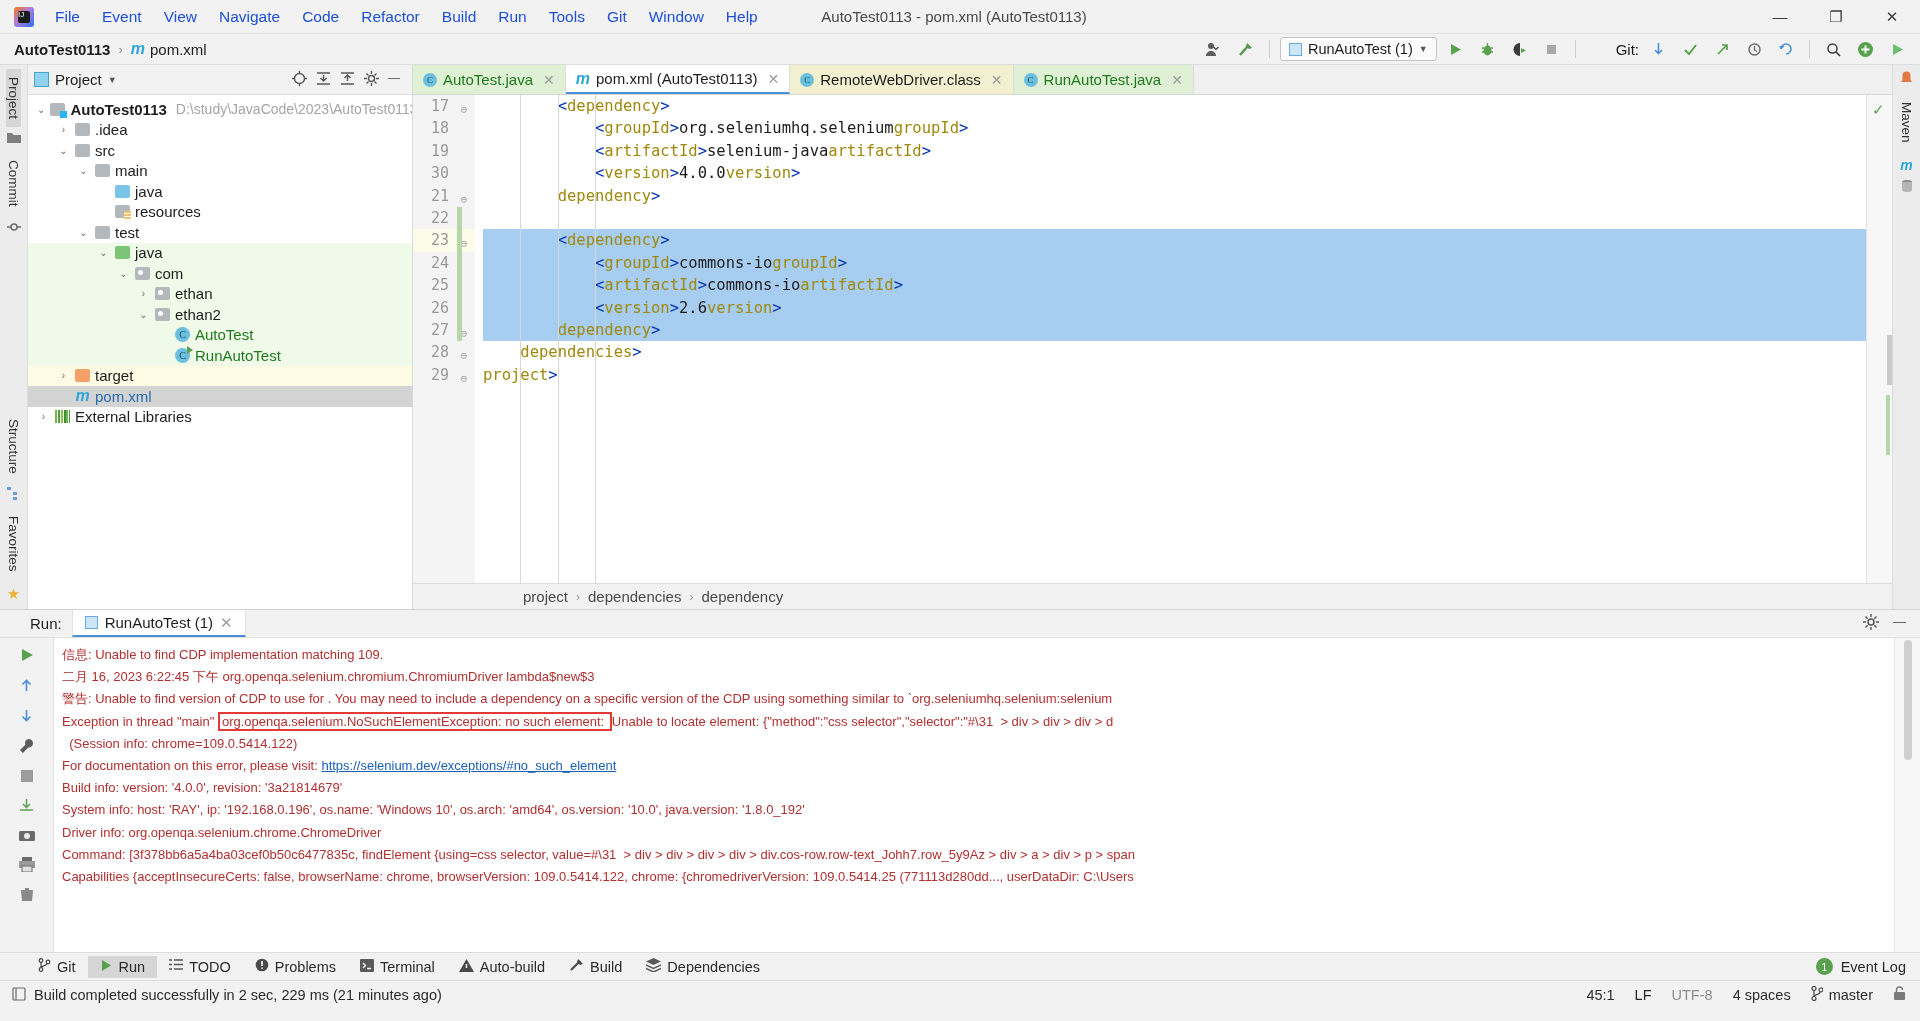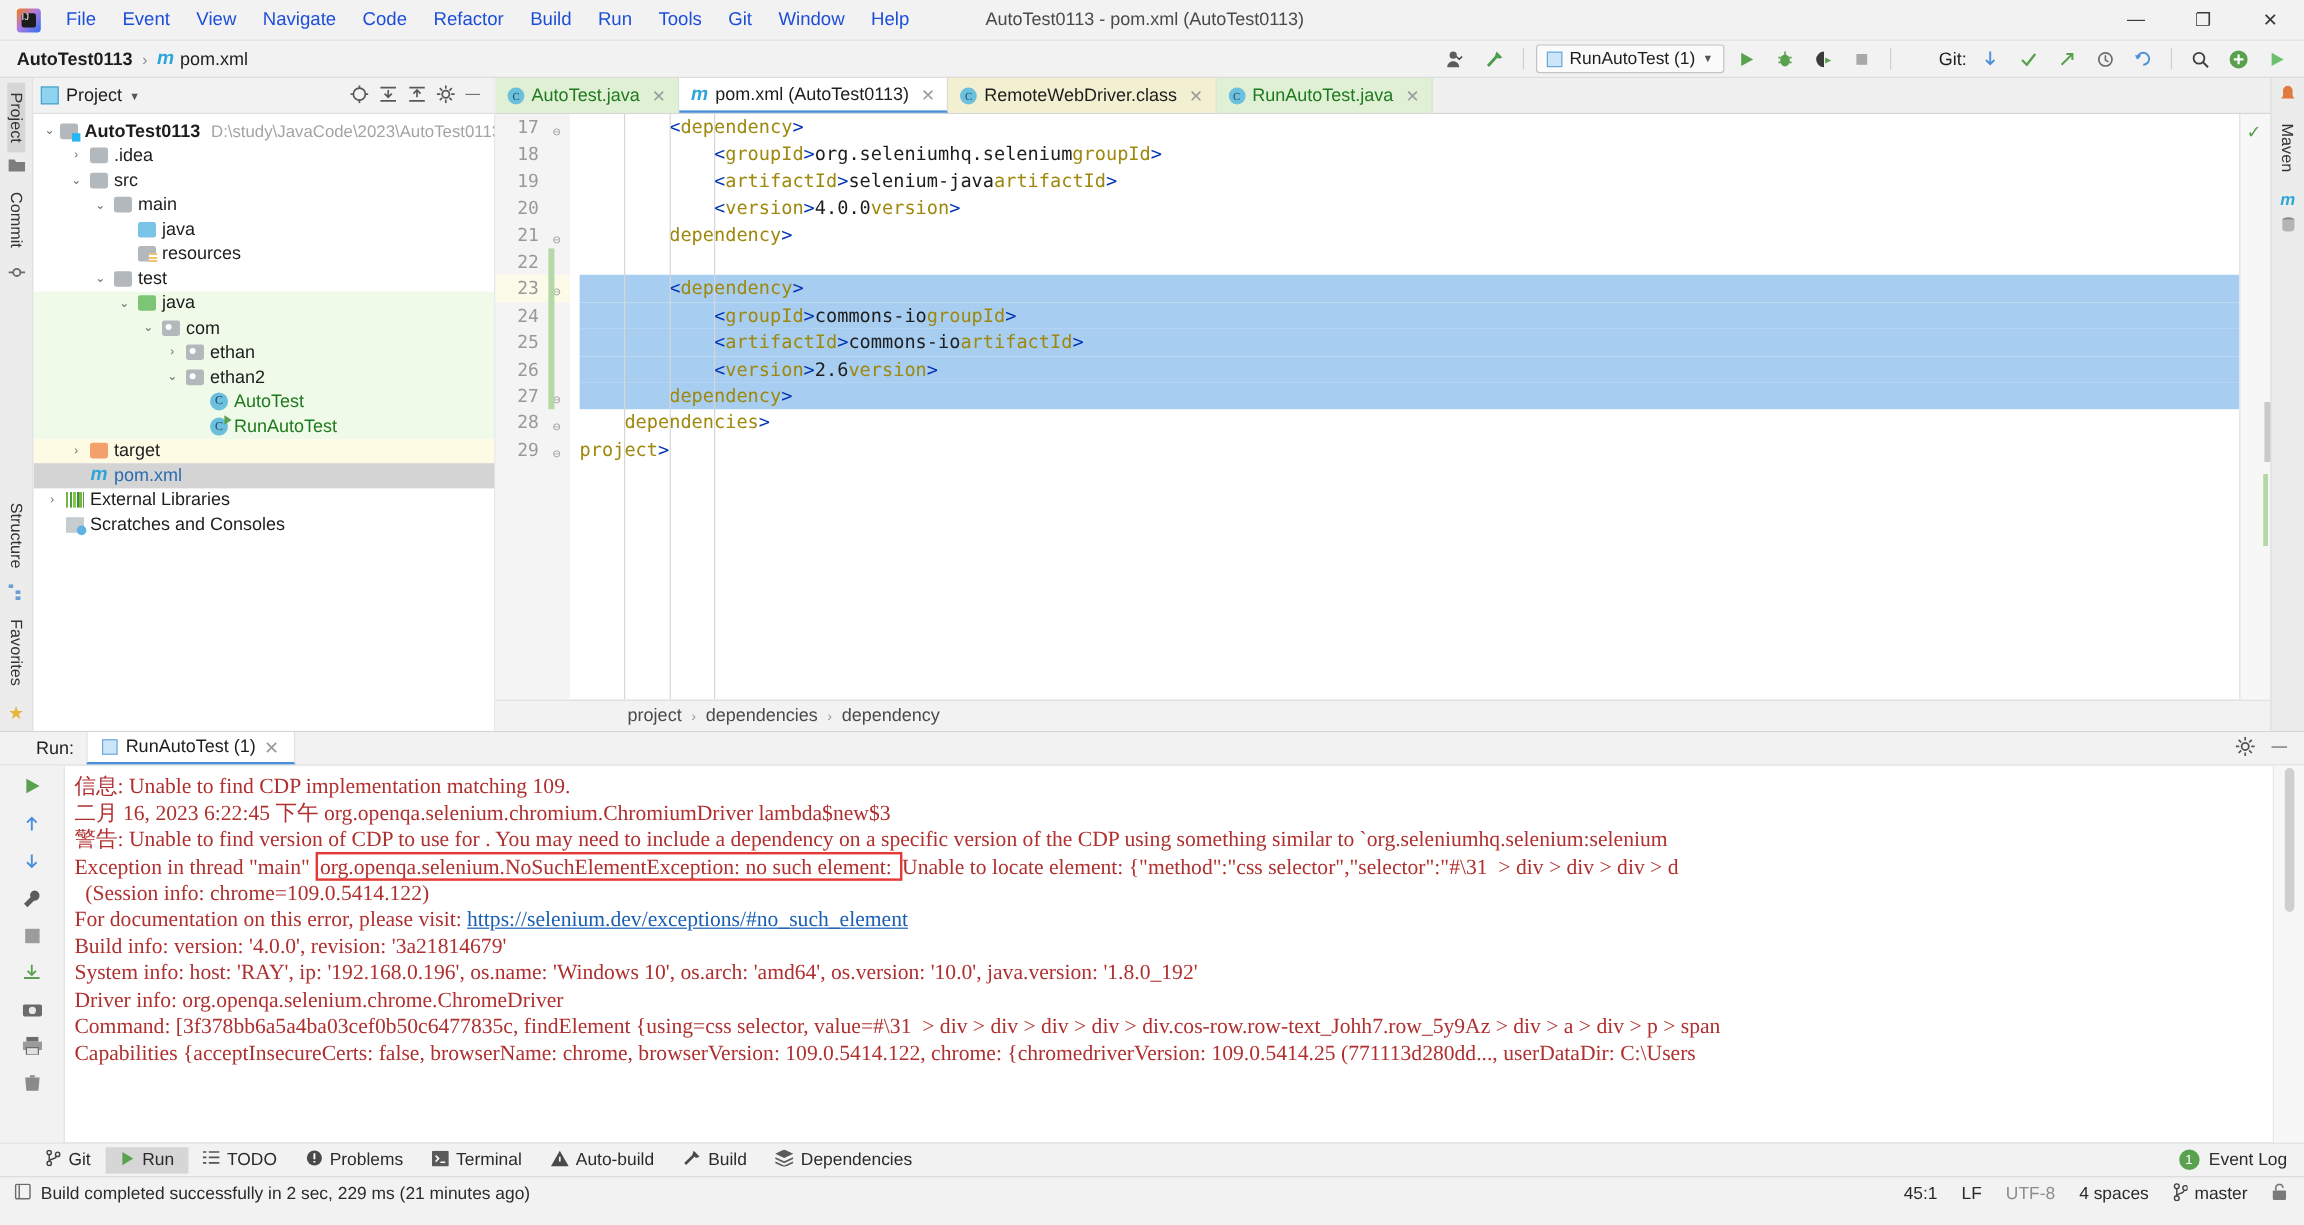--- a/index.html
+++ b/index.html
@@ -140,22 +140,22 @@
   .run-tab .ti { width:13px; height:13px; border:1.5px solid #6aa9e0; background:#cde6f7; }
   .run-tab .x { color:#9b9b9b; }
   .run-divs { flex:1; display:flex; }
   .run-div-cell { border-left:1px solid #e3e3e3; }
   .run-head-right { margin-left:auto; display:flex; gap:14px; padding-right:14px; color:#555;}
   .run-body { flex:1; display:flex; min-height:0;}
   .run-tools { width:54px; background:#f2f2f2; border-right:1px solid #e2e2e2;
                display:flex; flex-direction:column; align-items:center; gap:11px; padding-top:9px;}
   .rt { font-size:16px; color:#5c5c5c; }
   .rt.play { color:#59a14f; }
-  .console { flex:1; padding:6px 0 0 8px; font-family:Liberation Serif, serif;
-             font-size:18px; line-height:22.2px; color:#a31515; white-space:pre; overflow:hidden;
+  .console { flex:1; padding:6px 0 0 8px; font-family:Liberation Sans, sans-serif;
+             font-size:13px; line-height:22.2px; color:#a31515; white-space:pre; overflow:hidden;
              position:relative;}
   .console .ln { height:22.2px; }
   .err { color:#b03030; }
   .lnk { color:#1a5fb4; text-decoration:underline; }
   .errbox { border:2px solid #e53935; padding:0 2px; }
   .console-rail { width:26px; background:#f7f7f7; border-left:1px solid #e6e6e6; flex:none;}
 
   
   .twbar { height:28px; background:#f2f2f2; border-top:1px solid #dcdcdc;
            display:flex; align-items:center; padding-left:26px; font-size:14.5px; color:#2b2b2b; }
@@ -447,26 +447,20 @@
           <span class="arrow blank">›</span>
           <span class="mico" style="width:15px;text-align:center">m</span>
           <span class="blue-t">pom.xml</span>
         </div>
         <div class="node">
           <span style="display:inline-block;width:0px"></span>
           <span class="arrow">›</span>
           <span class="lib"></span>
           <span class="">External Libraries</span>
         </div>
-        <div class="node">
-          <span style="display:inline-block;width:0px"></span>
-          <span class="arrow blank">›</span>
-          <span class="scr"></span>
-          <span class="">Scratches and Consoles</span>
-        </div>
       </div>
   </div>
 
   <div class="editor">
     <div class="tabs" id="tabs">
         <div class="tab green">
           <span class="tico">C</span>
           <span>AutoTest.java</span>
           <span class="x">✕</span>
         </div>
@@ -484,21 +478,21 @@
           <span class="tico">C</span>
           <span>RunAutoTest.java</span>
           <span class="x">✕</span>
         </div>
       </div>
     <div class="code-area">
       <div class="gutter" id="gutter">
           <div class="gline"><span>17</span><span class="fold" style="top:4px">⊖</span></div>
           <div class="gline"><span>18</span></div>
           <div class="gline"><span>19</span></div>
-          <div class="gline"><span>20</span></div>
+          <div class="gline"><span>30</span></div>
           <div class="gline"><span>21</span><span class="fold" style="top:93.6px">⊖</span></div>
           <div class="gline"><span>22</span></div>
           <div class="gline cur"><span>23</span><span class="fold" style="top:138.39999999999998px">⊖</span></div>
           <div class="gline"><span>24</span></div>
           <div class="gline"><span>25</span></div>
           <div class="gline"><span>26</span></div>
           <div class="gline"><span>27</span><span class="fold" style="top:228px">⊖</span></div>
           <div class="gline"><span>28</span><span class="fold" style="top:250.39999999999998px">⊖</span></div>
           <div class="gline"><span>29</span><span class="fold" style="top:272.79999999999995px">⊖</span></div>
           <div class="changebar" style="top: 112px; height: 134.4px;"></div>

